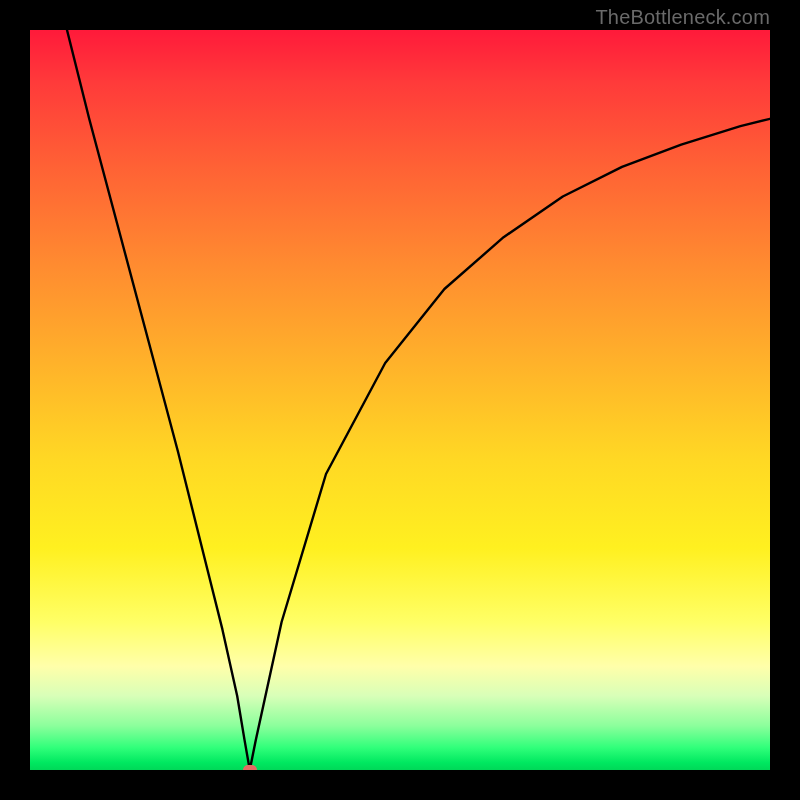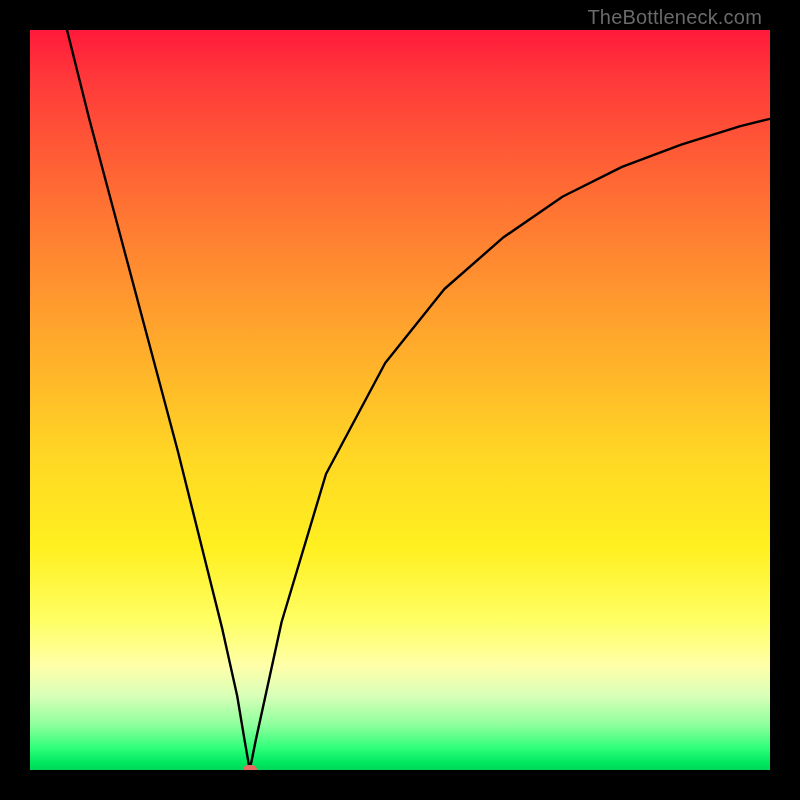--- a/index.html
+++ b/index.html
@@ -54,21 +54,21 @@
     position: absolute;
     width: 14px;
     height: 10px;
     border-radius: 5px;
     transform: translate(-50%, -50%);
   }
 
   .watermark {
     position: absolute;
     top: 6px;
-    right: 38px;
+    right: 30px;
     color: #6a6a6a;
     font-size: 20px;
     font-weight: 500;
     letter-spacing: 0.2px;
   }
 </style>
 </head>
 <body>
 
 <div class="frame">

